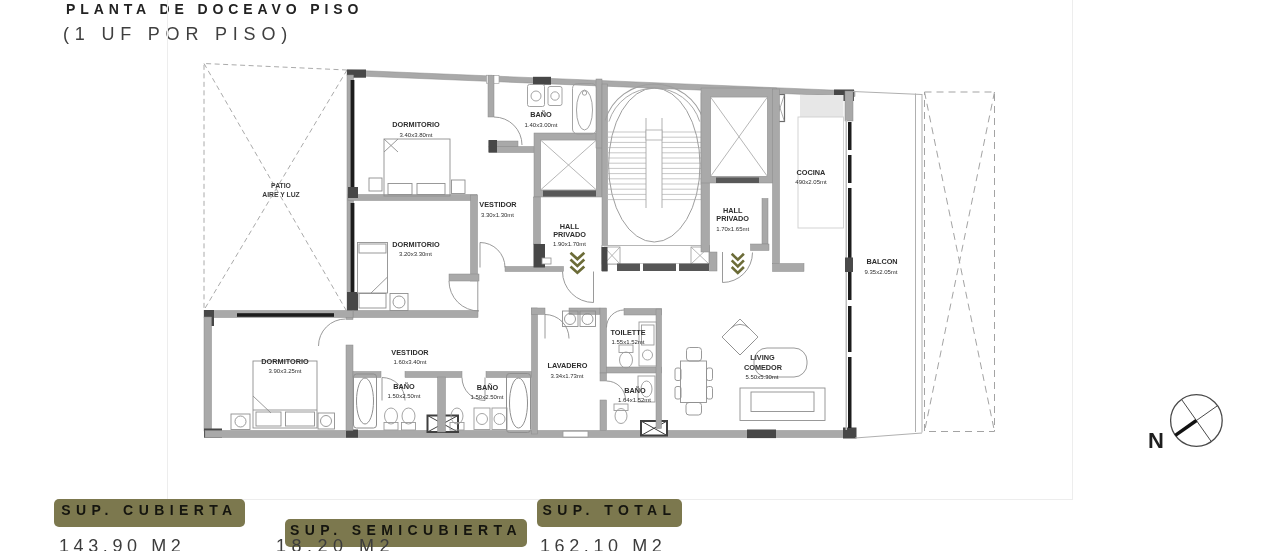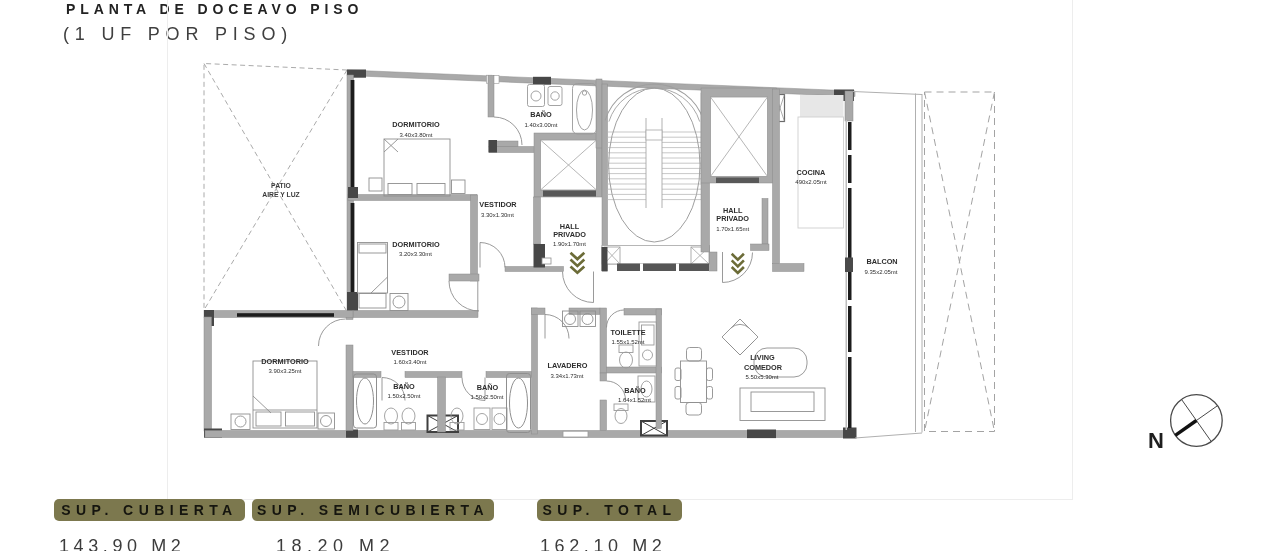--- a/index.html
+++ b/index.html
@@ -2,21 +2,21 @@
 <html><head>
 <meta charset="utf-8">
 <style>
   html,body{margin:0;padding:0;background:#fff;}
   #page{position:relative;width:1280px;height:551px;background:#fff;overflow:hidden;
         font-family:"Liberation Sans",sans-serif;}
   .ttl{position:absolute;left:66px;top:1px;font-size:14px;font-weight:bold;color:#222;
        letter-spacing:4.9px;white-space:nowrap;}
   .sub{position:absolute;left:63px;top:24px;font-size:18px;color:#3f3f3f;
        letter-spacing:5.8px;white-space:nowrap;}
-  .tag{position:absolute;top:499px;height:22px;background:#7c784e;border-radius:5px;
+  .tag{position:absolute;top:499px;height:28px;background:#7c784e;border-radius:5px;
        color:#15150f;font-size:14px;font-weight:bold;letter-spacing:5.4px;
        text-align:center;line-height:22.5px;white-space:nowrap;}
   .val{position:absolute;top:536px;font-size:18px;color:#3c3c3c;letter-spacing:4.6px;
        white-space:nowrap;}
 </style>
 </head>
 <body>
 <div id="page">
 
   <div class="ttl">PLANTA DE DOCEAVO PISO</div>
@@ -466,21 +466,21 @@
 
       <text x="762.5" y="360" font-size="7.3" font-weight="bold">LIVING</text>
       <text x="763" y="369.5" font-size="7.3" font-weight="bold">COMEDOR</text>
       <text x="762" y="379" font-size="6">5.50x5.30mt</text>
     </g>
     </g>
   </svg>
 
   <div class="tag" style="left:54px;width:191px;">SUP. CUBIERTA</div>
 
-  <div class="tag" style="left:252px;width:242px;">SUP. SEMICUBIERTA</div>
+  <div class="tag" style="left:285px;width:242px;margin-top:20px;">SUP. SEMICUBIERTA</div>
 
   <div class="tag" style="left:537px;width:145px;">SUP. TOTAL</div>
 
   <div class="val" style="left:59px;">143.90 M2</div>
 
   <div class="val" style="left:276px;letter-spacing:5.5px;">18.20 M2</div>
 
   <div class="val" style="left:540px;">162.10 M2</div>
 
   <svg width="120" height="110" viewBox="0 0 120 110" style="position:absolute;left:1140px;top:370px" xmlns="http://www.w3.org/2000/svg">

